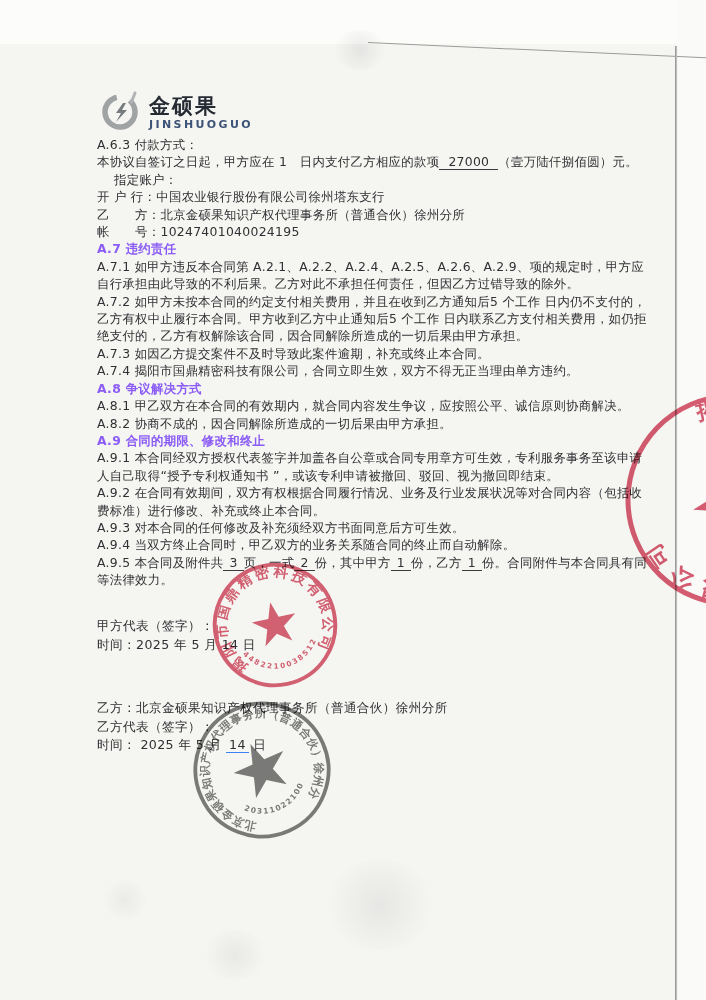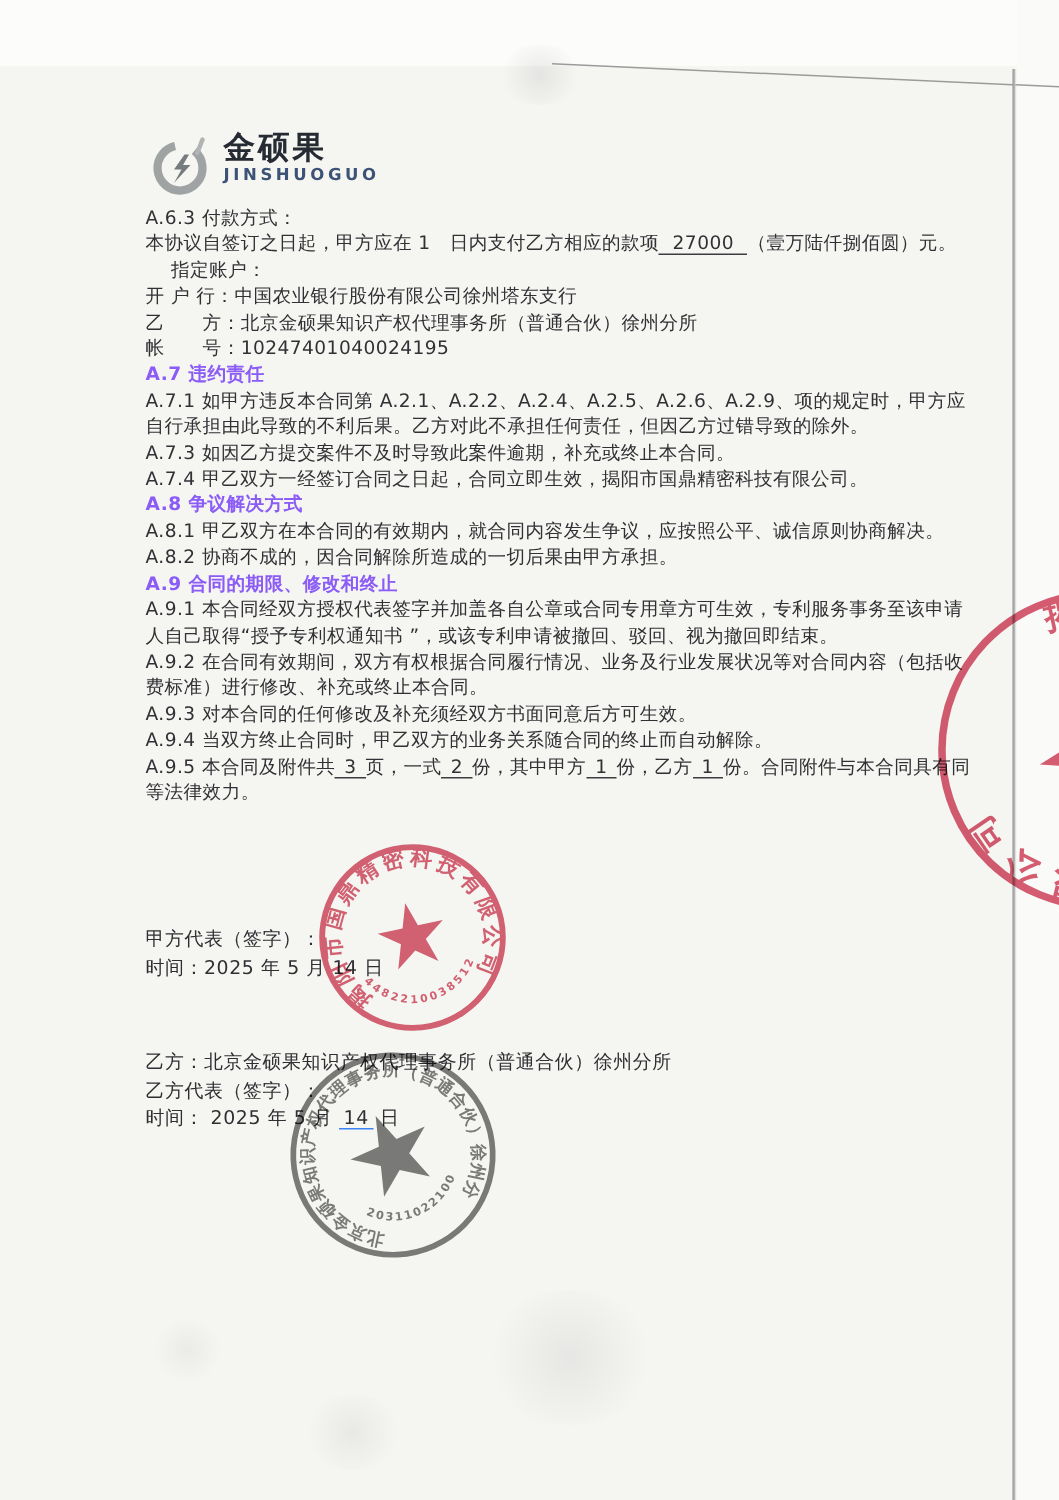--- a/index.html
+++ b/index.html
@@ -8,21 +8,21 @@
   .top-strip{position:absolute;left:0;top:0;width:706px;height:44px;background:#fcfcfa;}
   .right-strip{position:absolute;left:678px;top:0;width:28px;height:1000px;background:#fafaf8;}
   .dline{position:absolute;left:368px;top:42px;width:350px;height:1px;background:#9b9b9b;transform:rotate(2.6deg);transform-origin:left top;}
   .vline{position:absolute;left:675px;top:46px;height:954px;width:2px;background:linear-gradient(to right,#8f8f8f,#c9c9c9);}
   .smudge{position:absolute;border-radius:50%;pointer-events:none;}
   .s1{left:320px;top:860px;width:120px;height:90px;background:radial-gradient(circle,rgba(140,145,150,.14),rgba(140,145,150,0) 70%);}
   .s2{left:200px;top:930px;width:70px;height:50px;background:radial-gradient(circle,rgba(140,145,150,.12),rgba(140,145,150,0) 70%);}
   .s3{left:330px;top:30px;width:60px;height:40px;background:radial-gradient(circle,rgba(140,145,150,.16),rgba(140,145,150,0) 70%);}
   .s4{left:100px;top:880px;width:50px;height:40px;background:radial-gradient(circle,rgba(140,145,150,.10),rgba(140,145,150,0) 70%);}
 
-  .logo{position:absolute;left:98px;top:88px;display:flex;align-items:flex-start;gap:5px;}
+  .logo{position:absolute;left:98px;top:88px;display:flex;align-items:center;gap:5px;}
   .logo-txt{display:flex;flex-direction:column;line-height:1;}
   .logo-cn{font-size:21px;font-weight:bold;color:#252a33;letter-spacing:2px;}
   .logo-en{font-size:11px;font-weight:bold;color:#3c5277;letter-spacing:2.4px;margin-top:2px;}
 
   .flow{position:absolute;left:97px;top:136px;width:557px;color:#303134;font-size:12.4px;line-height:17.4px;letter-spacing:0.3px;z-index:2;}
   .flow p{margin:0;}
   .hd{font-weight:bold;color:#8b5cf6;}
   .indent{padding-left:17px;}
   .blank{border-bottom:1.2px solid #3c3c40;padding:0 9px;}
   .blank.sm{padding:0 6px;}
@@ -73,22 +73,23 @@
   <div class="flow">
     <p>A.6.3 付款方式：</p>
     <p><span>本协议自签订之日起，甲方应在 1　日内支付乙方相应的款项</span><span class="blank">27000</span><span>（壹万陆仟捌佰圆）元。</span></p>
     <p class="indent">指定账户：</p>
     <p><span class="lbl">开 户 行：</span><span>中国农业银行股份有限公司徐州塔东支行</span></p>
     <p><span class="lbl">乙　　方：</span><span>北京金硕果知识产权代理事务所（普通合伙）徐州分所</span></p>
     <p><span class="lbl">帐　　号：</span><span>10247401040024195</span></p>
 
     <p class="hd">A.7 违约责任</p>
     <p>A.7.1 如甲方违反本合同第 A.2.1、A.2.2、A.2.4、A.2.5、A.2.6、A.2.9、项的规定时，甲方应自行承担由此导致的不利后果。乙方对此不承担任何责任，但因乙方过错导致的除外。</p>
+    <p>A.7.2 如甲方未按本合同的约定支付相关费用，并且在收到乙方通知后5 个工作 日内仍不支付的，乙方有权中止履行本合同。甲方收到乙方中止通知后5 个工作 日内联系乙方支付相关费用，如仍拒绝支付的，乙方有权解除该合同，因合同解除所造成的一切后果由甲方承担。</p>
     <p>A.7.3 如因乙方提交案件不及时导致此案件逾期，补充或终止本合同。</p>
-    <p>A.7.4 甲乙双方一经签订合同之日起，合同立即生效，揭阳市国鼎精密科技有限公司。</p>
+    <p>A.7.4 揭阳市国鼎精密科技有限公司，合同立即生效，双方不得无正当理由单方违约。</p>
 
     <p class="hd">A.8 争议解决方式</p>
     <p>A.8.1 甲乙双方在本合同的有效期内，就合同内容发生争议，应按照公平、诚信原则协商解决。</p>
     <p>A.8.2 协商不成的，因合同解除所造成的一切后果由甲方承担。</p>
 
     <p class="hd">A.9 合同的期限、修改和终止</p>
     <p>A.9.1 本合同经双方授权代表签字并加盖各自公章或合同专用章方可生效，专利服务事务至该申请人自己取得“授予专利权通知书 ”，或该专利申请被撤回、驳回、视为撤回即结束。</p>
     <p>A.9.2 在合同有效期间，双方有权根据合同履行情况、业务及行业发展状况等对合同内容（包括收费标准）进行修改、补充或终止本合同。</p>
     <p>A.9.3 对本合同的任何修改及补充须经双方书面同意后方可生效。</p>
     <p>A.9.4 当双方终止合同时，甲乙双方的业务关系随合同的终止而自动解除。</p>

